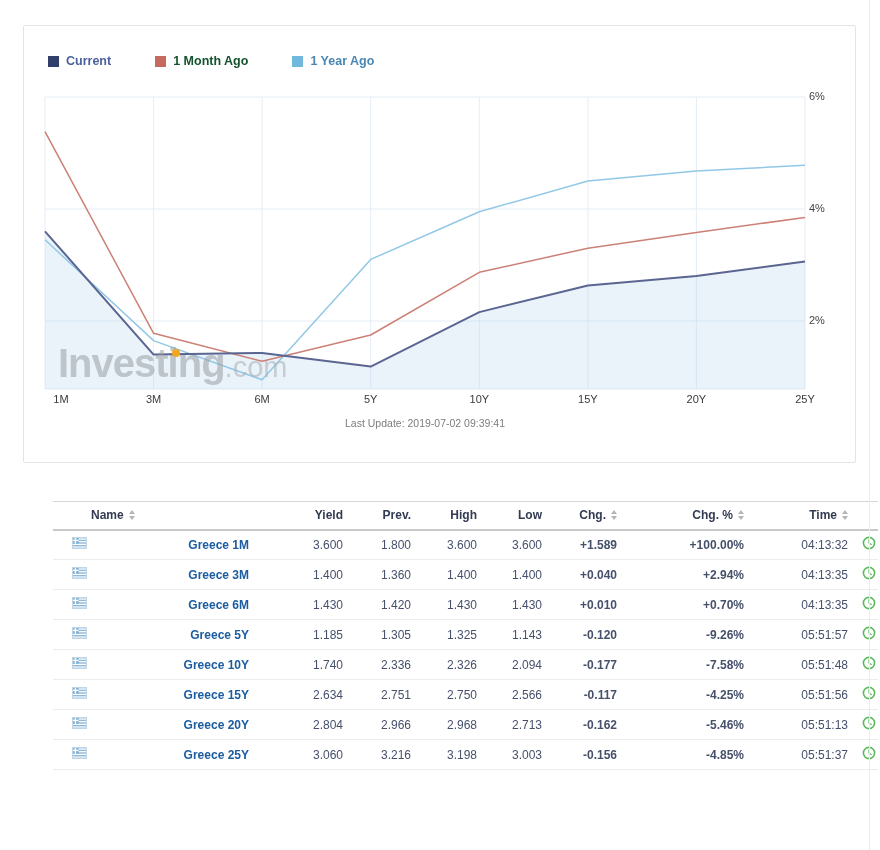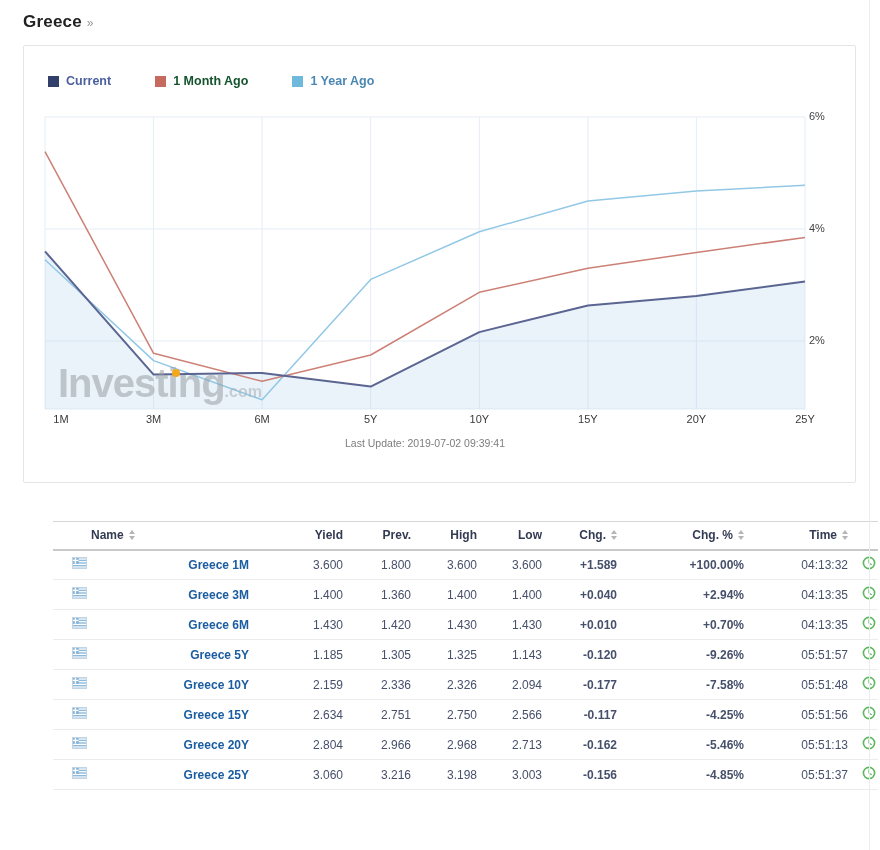--- a/index.html
+++ b/index.html
@@ -22,21 +22,21 @@
   .legend { display:flex; gap:44px; padding-left:24px; }
   .leg-item { display:flex; align-items:center; gap:7px; font-size:12.5px; font-weight:bold; cursor:pointer; }
   .leg-swatch { width:11px; height:11px; display:inline-block; }
 
   .chart-area { position:relative; margin:29px 0 0 21px; width:760px; height:292px; }
   .chart-area svg.plot { position:absolute; left:0; top:0; overflow:visible; }
   .ylabel { position:absolute; left:764px; width:40px; font-size:11px; color:#444; text-align:left; }
 
   .watermark { position:absolute; left:13px; bottom:3px; white-space:nowrap; user-select:none; }
   .wm-main { font-size:40px; font-weight:bold; color:#9aa0a6; opacity:.55; letter-spacing:-1px; }
-  .wm-suffix { font-size:16px; font-weight:bold; color:#adb3b8; opacity:.6; }
+  .wm-suffix { font-size:29px; font-weight:normal; color:#adb3b8; opacity:.6; }
   .wm-dot { position:absolute; left:114px; top:8px; width:8px; height:8px; border-radius:50%; }
 
   .xlabels { position:relative; margin:4px 0 0 21px; width:760px; height:14px; }
   .xlabels span { position:absolute; top:0; transform:translateX(-50%); font-size:11px; color:#3a3a3a; }
   .last-update { margin-left:21px; width:760px; text-align:center; font-size:10.5px; color:#7d7d7d; margin-top:10px; }
 
   
   table.rates { margin:38px 0 0 30px; width:825px; border-collapse:collapse; table-layout:fixed; font-size:12px; }
   table.rates th {
     height:28px; font-size:12px; font-weight:bold; color:#333b52; text-align:right; padding:0 2px;
@@ -55,26 +55,20 @@
   .sort { display:inline-block; vertical-align:middle; margin-left:5px; margin-top:-2px; }
   .sort i { display:block; width:0; height:0; border-left:3px solid transparent; border-right:3px solid transparent; }
   .sort .up { border-bottom:4px solid #b5b5b5; margin-bottom:2px; }
   .sort .dn { border-top:4px solid #b5b5b5; }
 </style>
 </head>
 <body>
 
 <div class="page">
 
-  <div class="title-row">
-    <a style="text-decoration:none; display:flex; align-items:center; gap:5px;">
-      <h1 class="page-title">Greece</h1>
-      <span class="title-arrow">»</span>
-    </a>
-  </div>
 
 
   <div class="panel">
     <div class="legend">
         <div class="leg-item">
           <span class="leg-swatch" style="background:#333f6b"></span>
           <span style="color:#4a5f9e">Current</span>
         </div>
         <div class="leg-item">
           <span class="leg-swatch" style="background:#c66a60"></span>
@@ -280,21 +274,21 @@
                 <rect y="5.3" width="15" height="1.4"></rect>
                 <rect y="8" width="15" height="1.4"></rect>
                 <rect y="10.6" width="15" height="1.4"></rect>
               </g>
               <rect width="6.7" height="6.7" fill="#7fb0d6"></rect>
               <rect x="2.7" width="1.4" height="6.7" fill="#fff"></rect>
               <rect y="2.7" width="6.7" height="1.4" fill="#fff"></rect>
               <rect x="0.5" y="0.5" width="14" height="11" fill="none" stroke="#c3d5e2" stroke-width="1"></rect>
             </svg></td>
           <td class="c-name"><a>Greece 10Y</a></td>
-          <td>2.159</td>
+          <td>1.740</td>
           <td>2.336</td>
           <td>2.326</td>
           <td>2.094</td>
           <td class="neg">-0.177</td>
           <td class="neg">-7.58%</td>
           <td class="c-time">05:51:48</td>
           <td class="c-clock"><svg width="14" height="14" viewBox="0 0 14 14">
               <circle cx="7" cy="7" r="5.6" fill="none" stroke="#5cb85c" stroke-width="1.6"></circle>
               <path d="M7 3.8V7l2.3 1.4" fill="none" stroke="#5cb85c" stroke-width="1.2" stroke-linecap="round"></path>
             </svg></td>

